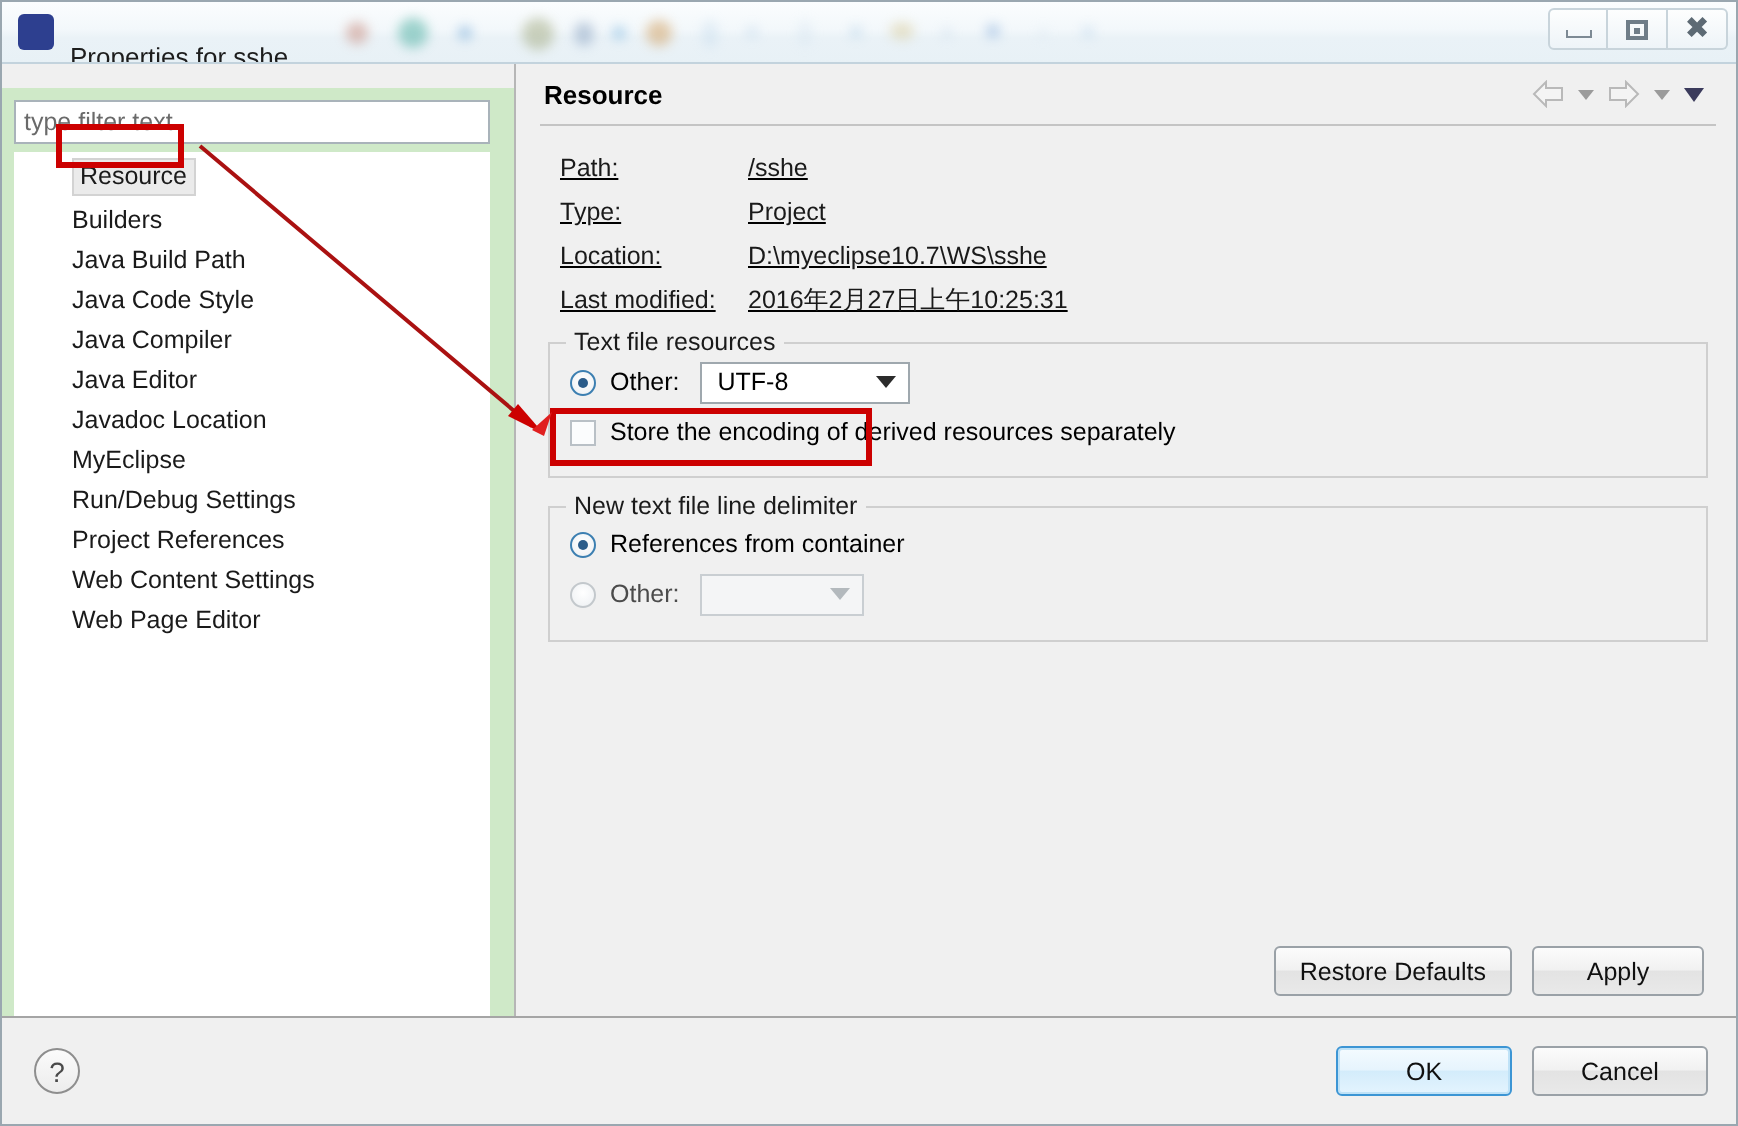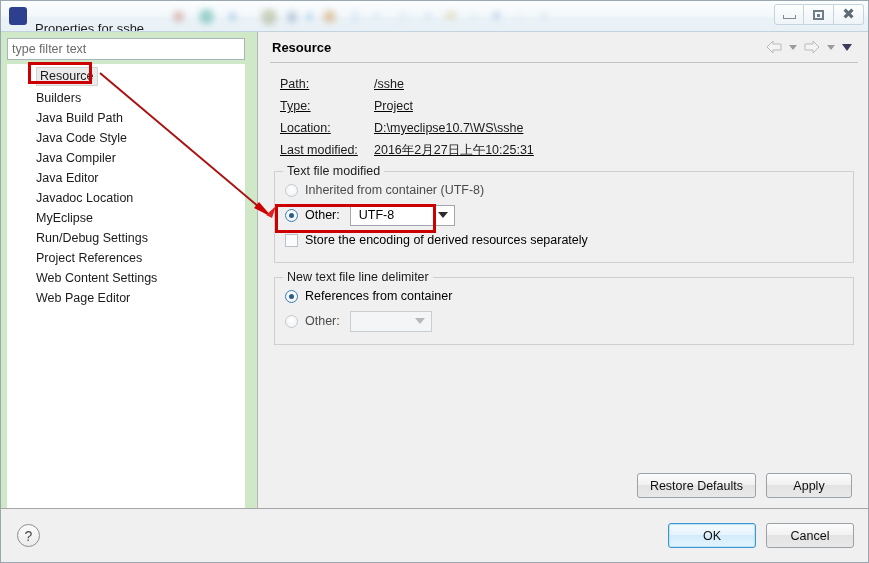--- a/index.html
+++ b/index.html
@@ -94,20 +94,21 @@
 
   
   #left-pane {
     width: 256px;
     flex: 0 0 256px;
     background: #cfe9c8;
     padding: 6px 6px 0 6px;
     box-sizing: border-box;
     display: flex;
     flex-direction: column;
+    margin-top: 12px;
   }
   #filter-box {
     height: 22px;
     flex: 0 0 22px;
     background: #ffffff;
     border: 1px solid #a9b3ba;
     box-sizing: border-box;
     display: flex;
     align-items: center;
     padding: 0 4px;
@@ -440,26 +441,22 @@
           <span class="prop-label">Location:</span>
           <span class="prop-value">D:\myeclipse10.7\WS\sshe</span>
         </div>
         <div class="prop-row">
           <span class="prop-label">Last modified:</span>
           <span class="prop-value">2016年2月27日上午10:25:31</span>
         </div>
       </div>
 
       <div class="groupbox">
-        <div class="group-title">Text file modified</div>
-
-        <div class="opt-row">
-          <span class="radio dim"></span>
-          <span class="opt-label dim">Inherited from container (UTF-8)</span>
-        </div>
+        <div class="group-title">Text file resources</div>
+
 
         <div class="opt-row" style="height:26px;">
           <span class="radio checked"></span>
           <span class="opt-label">Other:</span>
           <span class="combo" style="width:105px;">
             <span>UTF-8</span>
             <span class="caret"></span>
           </span>
         </div>
 

